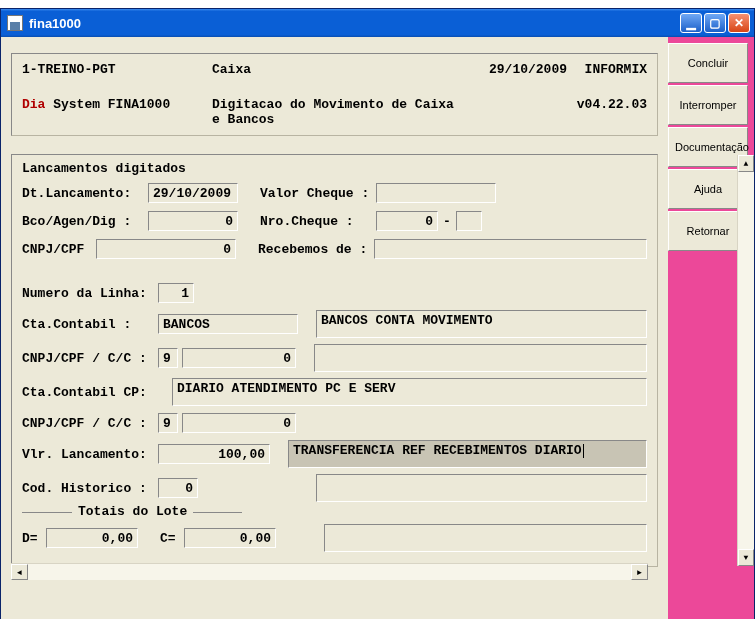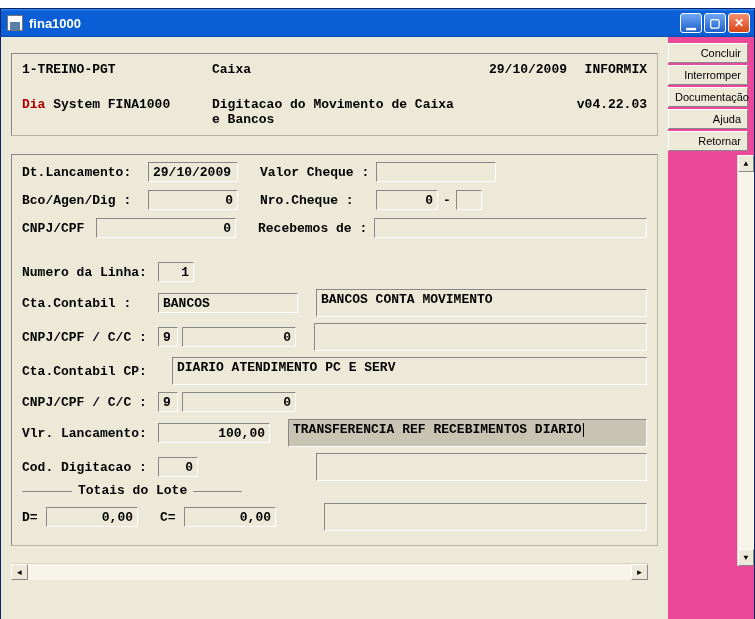--- a/index.html
+++ b/index.html
@@ -75,22 +75,22 @@
   .side {
     width: 86px;
     padding: 6px 6px 0 0;
     display: flex;
     flex-direction: column;
     gap: 2px;
   }
   .side button {
     font-family: Tahoma, Arial, sans-serif;
     font-size: 11px;
-    text-align: right;
-    padding: 3px 6px;
+    text-align: center;
+    padding: 13px 6px;
     background: #ece9d8;
     border: 1px solid #fff;
     border-right-color:#888;
     border-bottom-color:#888;
     cursor: pointer;
   }
   .header-box {
     border: 1px solid #b8b4a2;
     border-top-color:#888;
     border-left-color:#888;
@@ -250,20 +250,21 @@
         </div>
         <div class="header-row">
           <span class="h-left"><span class="dia">Dia</span><span> System  FINA1000</span></span>
           <span class="h-mid">Digitacao do Movimento de Caixa e Bancos</span>
           <span class="h-date"></span>
           <span class="h-right">v04.22.03</span>
         </div>
       </div>
 
       <div class="form-box">
+        <div class="section-title">Lancamentos digitados</div>
 
         <div class="rows">
 
           <div class="row">
             <span class="lbl w120">Dt.Lancamento:</span>
             <span class="sunken lalign" style="width:90px">29/10/2009</span>
             <span style="width:14px"></span>
             <span class="col2-lbl">Valor Cheque :</span>
             <span class="sunken ralign" style="width:120px"></span>
           </div>
@@ -323,21 +324,21 @@
 
 
           <div class="row">
             <span class="lbl w130">Vlr. Lancamento:</span>
             <span class="sunken ralign" style="width:112px">100,00</span>
             <span style="width:10px"></span>
             <span class="desc-field hl"><span>TRANSFERENCIA REF RECEBIMENTOS DIARIO</span><span class="caret"></span></span>
           </div>
 
           <div class="row">
-            <span class="lbl w130">Cod. Digitacao :</span>
+            <span class="lbl w130">Cod. Historico :</span>
             <span class="sunken ralign" style="width:40px">0</span>
             <span style="width:110px"></span>
             <span class="desc-field"></span>
           </div>
 
           <div>
             <div class="lote-divider" style="width:220px;margin-left:0"></div>
             <span class="lote-text">Totais do Lote</span>
           </div>
 

